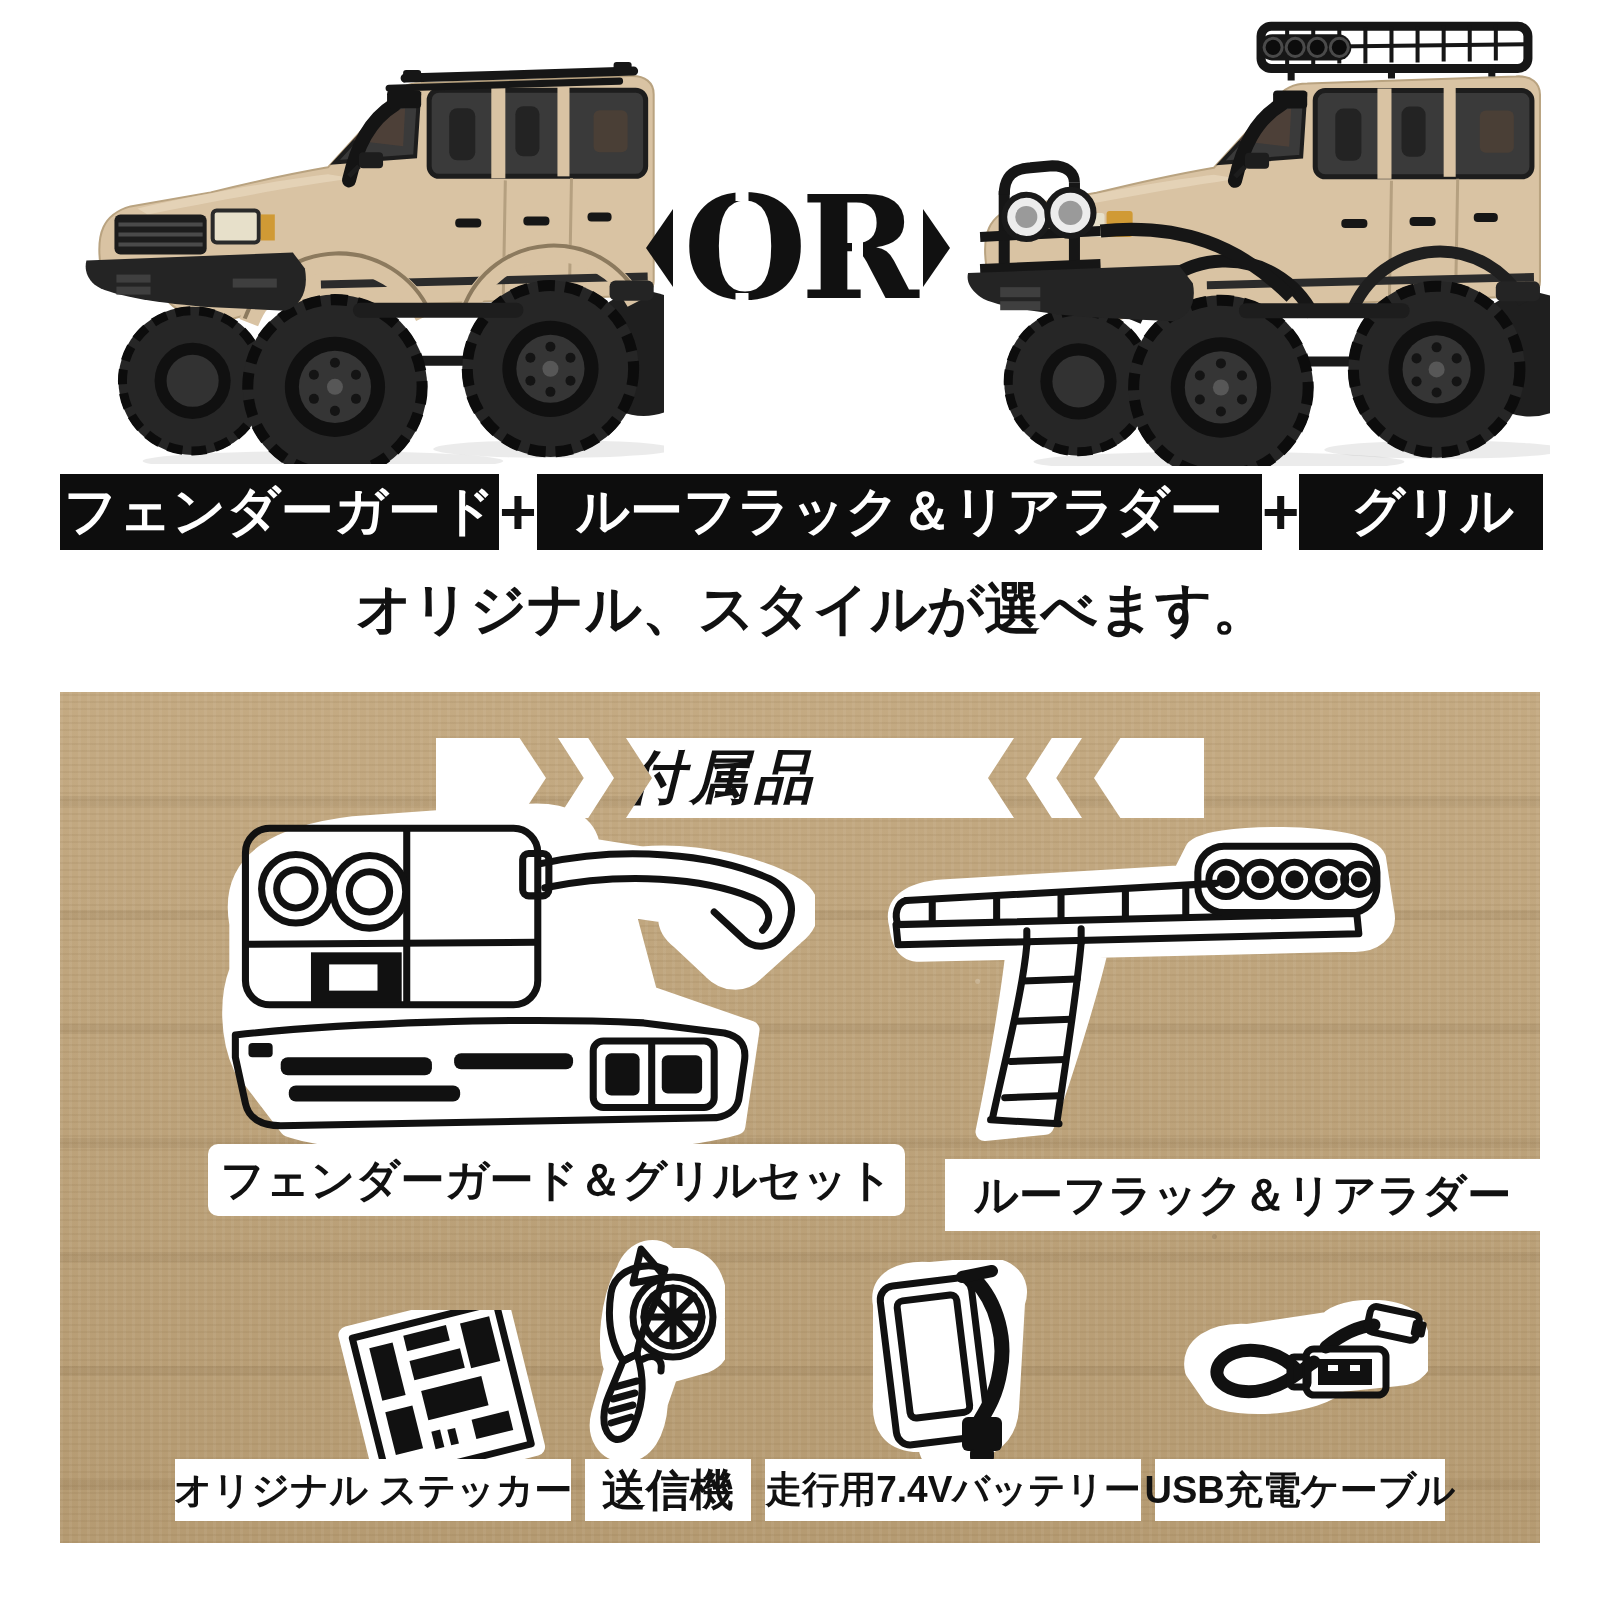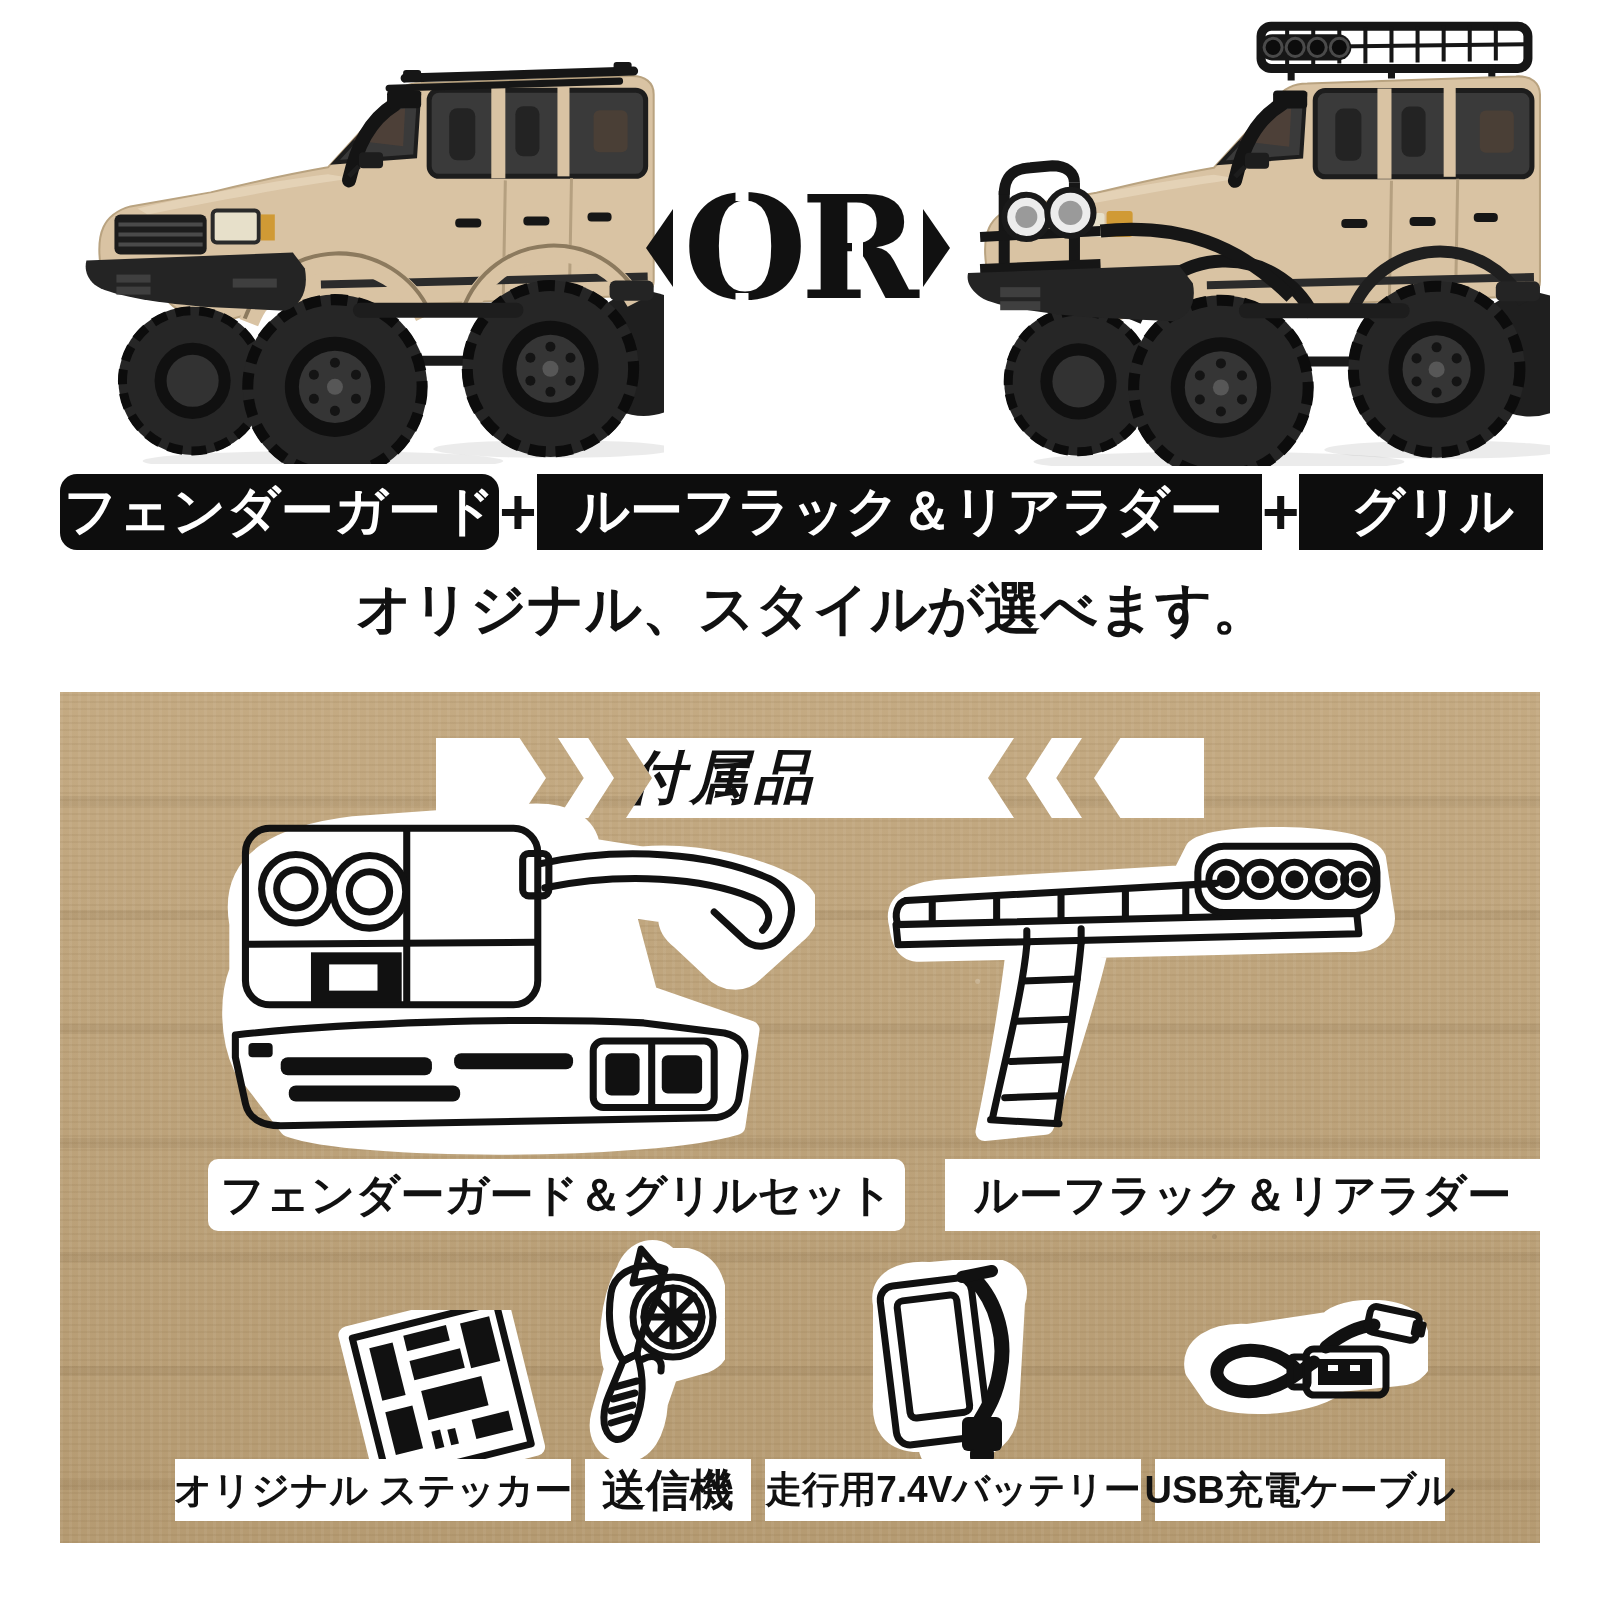--- a/index.html
+++ b/index.html
@@ -19,21 +19,21 @@
   .or-ch.o::before,.or-ch.o::after{content:"";position:absolute;left:50%;transform:translateX(-50%);
            width:13px;height:20px;background:#fff;}
   .or-ch.o::before{top:4px;} .or-ch.o::after{bottom:6px;}
   .or-ch.r::before{content:"";position:absolute;left:46%;top:46%;width:11px;height:15px;background:#fff;}
 
   
   .badges{position:absolute;left:60px;top:474px;width:1483px;height:76px;
           display:flex;align-items:center;justify-content:space-between;}
   .badge{background:#0d0d0d;color:#fff;font-weight:900;font-size:53px;height:76px;
          display:flex;align-items:center;justify-content:center;letter-spacing:0px;}
-  .badge.b1{width:440px;border-radius:17px;} .badge.b2{width:727px;} .badge.b3{width:221px;padding-left:23px;}
+  .badge.b1{width:440px;} .badge.b2{width:727px;} .badge.b3{width:221px;padding-left:23px;}
   .plus{font-size:64px;font-weight:900;color:#111;line-height:76px;}
   .subtitle{position:absolute;left:0;top:572px;width:1600px;text-align:center;
             font-size:56px;font-weight:900;letter-spacing:0px;text-indent:24px;color:#111;}
 
   
   .panel{position:absolute;left:60px;top:692px;width:1480px;height:851px;
          background-color:#bfa378;
          background-image:
            radial-gradient(circle at 14% 22%, rgba(60,40,20,.18) 0 2px, transparent 3px),
            radial-gradient(circle at 78% 64%, rgba(60,40,20,.15) 0 2px, transparent 3px),
@@ -52,21 +52,21 @@
   .rb.c1{width:56px;clip-path:polygon(0 0,54% 0,100% 50%,54% 100%,0 100%,46% 50%);}
   .rb.mid{width:388px;clip-path:polygon(0 0,100% 0,93.3% 50%,100% 100%,0 100%,6.7% 50%);
           display:flex;align-items:center;justify-content:flex-start;font-style:italic;}
   .rb.c2{width:56px;clip-path:polygon(100% 0,46% 0,0 50%,46% 100%,100% 100%,54% 50%);}
   .rb.a2{width:110px;clip-path:polygon(100% 0,24% 0,0 50%,24% 100%,100% 100%);}
   .banner-title{font-size:58px;font-weight:900;letter-spacing:6px;color:#111;}
 
   
   .plabel{position:absolute;background:#ffffff;color:#111;font-weight:900;
           display:flex;align-items:center;justify-content:center;white-space:nowrap;}
-  .pl-a{left:148px;top:467px;width:697px;height:72px;font-size:44px;border-radius:10px;}
+  .pl-a{left:148px;top:452px;width:697px;height:72px;font-size:44px;border-radius:10px;}
   .pl-b{left:885px;top:467px;width:595px;height:72px;font-size:44px;}
   .pl-1{left:115px;top:767px;width:396px;height:62px;font-size:38px;}
   .pl-2{left:525px;top:767px;width:166px;height:62px;font-size:44px;}
   .pl-3{left:705px;top:767px;width:376px;height:62px;font-size:37px;}
   .pl-4{left:1095px;top:767px;width:290px;height:62px;font-size:38px;text-align:right;}
 
   
   svg .ink{stroke:#111;stroke-width:7;fill:none;stroke-linejoin:round;stroke-linecap:round;}
   svg .blob{fill:#fff;stroke:#fff;stroke-width:18;stroke-linejoin:round;stroke-linecap:round;}
 </style>

